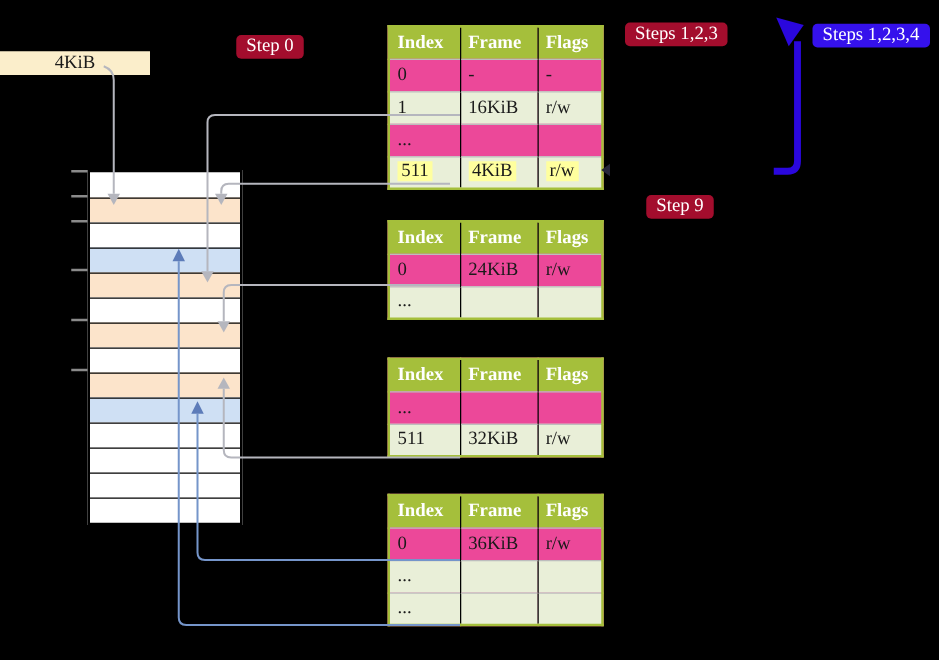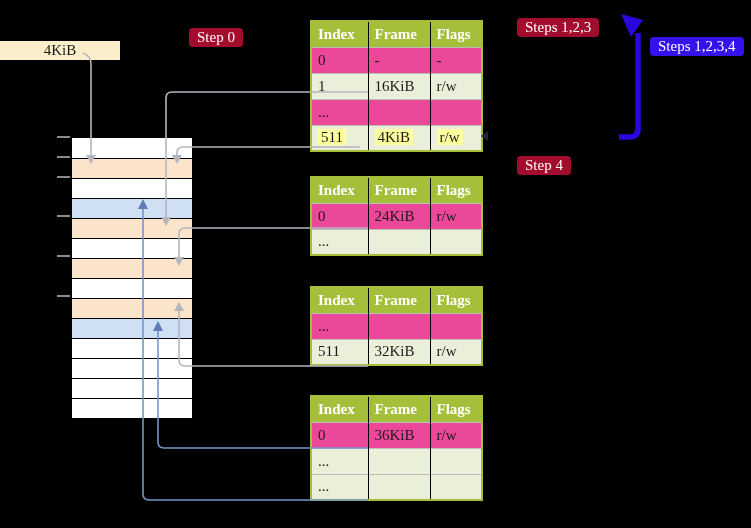--- a/index.html
+++ b/index.html
@@ -7,23 +7,23 @@
   .canvas { position:relative; width:751px; height:528px; background:var(--background); overflow:hidden; }
 
   
   .free-label { position:absolute; left:0; top:41px; width:120px; height:19px;
     background:var(--cream); color:var(--ink); font-size:15px; text-align:center; line-height:19px; }
 
   
   .badge { position:absolute; color:#fff; font-size:15px; line-height:17px; padding:1px 8px;
     border-radius:4px; white-space:nowrap; }
   .badge.red  { background:var(--badge_red); }
-  .badge.blue { background:var(--badge_blue);margin-top:18px; }
+  .badge.blue { background:var(--badge_blue); }
   #badge-step0    { left:189px; top:28px; }
-  #badge-steps123 { left:517px; top:18px; }
+  #badge-steps123 { left:500px; top:18px; }
   #badge-steps1234{ left:650px; top:19px; }
   #badge-step4    { left:517px; top:156px; }
 
   
   .memory { position:absolute; left:70px; top:136px; width:120px; border:2px solid #000; background:#fff; }
   .mrow { height:20px; box-sizing:border-box; border-top:1.5px solid #000; }
   .mrow:first-child { border-top:none; }
   .mrow.white { background:#ffffff; }
   .mrow.peach { background:var(--peach); }
   .mrow.blue  { background:var(--light_blue); }
@@ -230,15 +230,15 @@
     <path class="bigblue" d="M619,137 H630 Q638,137 638,129 V33"></path>
     <polygon class="bigbluehead" points="621,14 643,20 631,37"></polygon>
 
     <polygon class="darkhead" points="481,136 488,131 488,141"></polygon>
   </svg>
 
   <div class="free-label">4KiB</div>
   <div class="badge red" id="badge-step0">Step 0</div>
   <div class="badge red" id="badge-steps123">Steps 1,2,3</div>
   <div class="badge blue" id="badge-steps1234">Steps 1,2,3,4</div>
-  <div class="badge red" id="badge-step4">Step 4</div>
+  <div class="badge red" id="badge-step4">Step 9</div>
 
 </div>
 
 </body></html>

